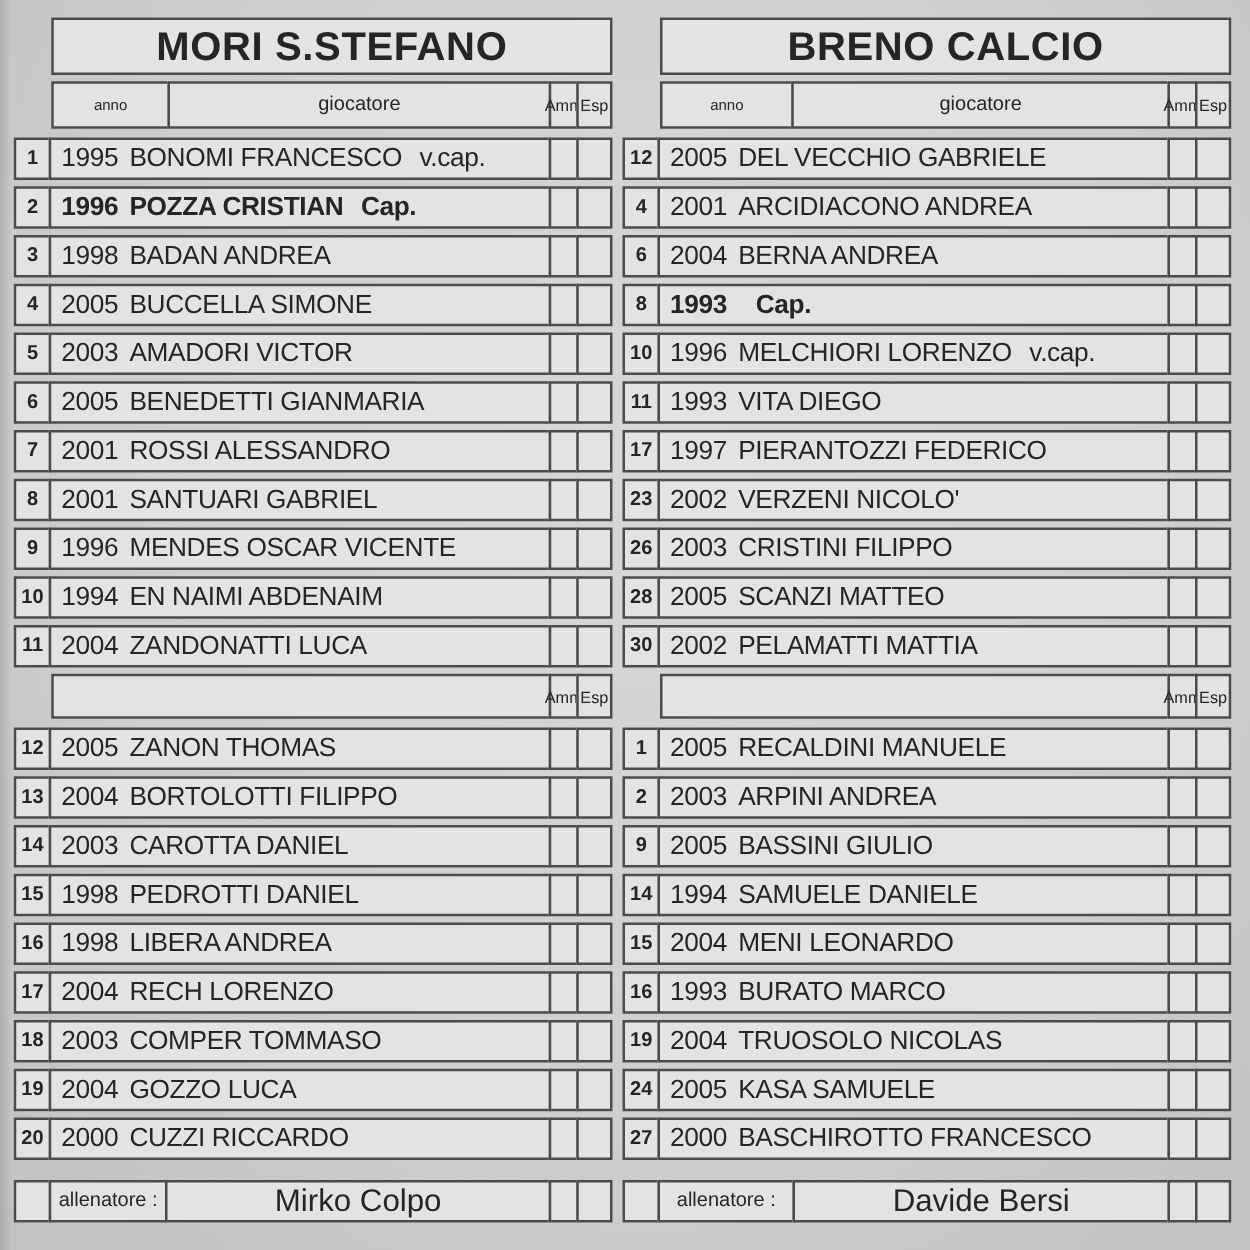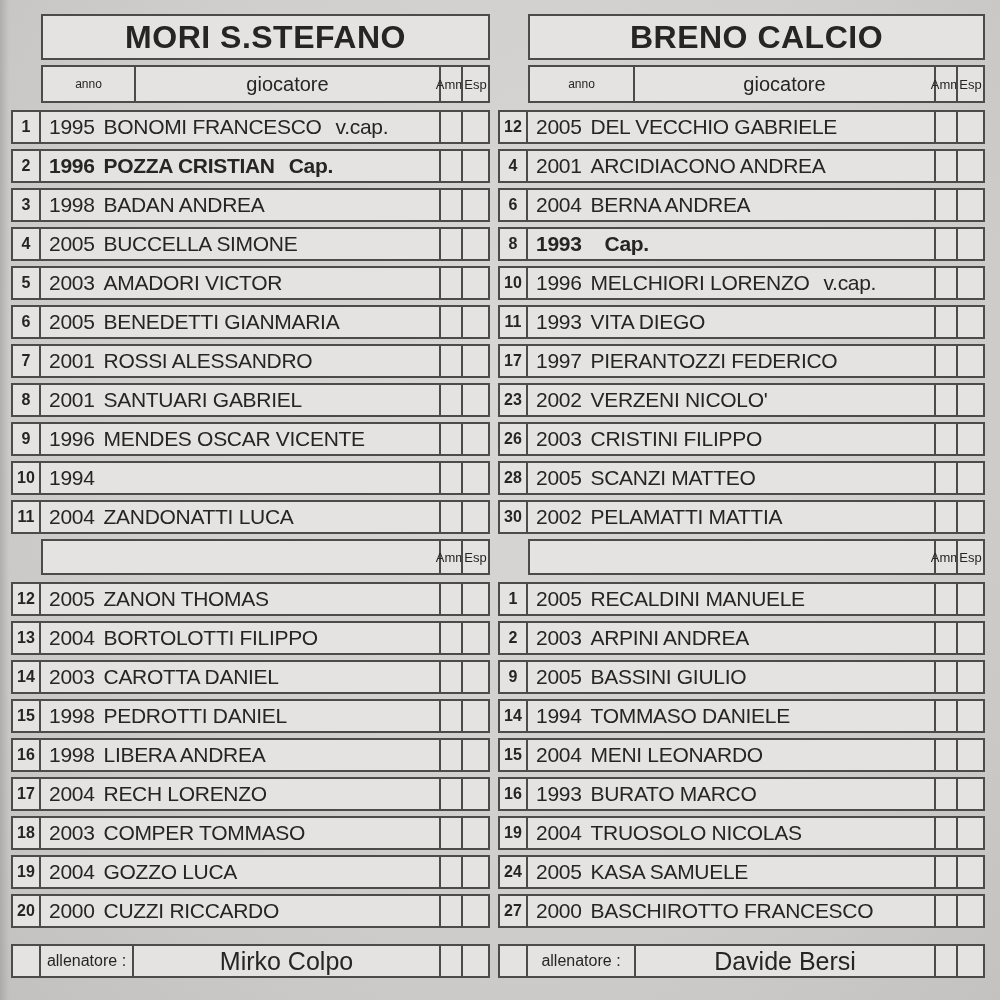--- a/index.html
+++ b/index.html
@@ -33,21 +33,21 @@
   .cell{
     border:2px solid var(--line);background:var(--cellbg);
     box-sizing:border-box;display:flex;align-items:center;
   }
   .hrow > .cell + .cell, .row > .cell + .cell,
   .divider-row > .cell + .cell, .coach-row > .cell + .cell{margin-left:-2px;}
 
   .hrow{height:38px;margin-top:5px;}
   .anno-h{width:95px;justify-content:center;font-size:12px;}
   #sheet-1 .anno-h{width:107px;}
-  .gioc-h{flex:1;justify-content:center;font-size:20px;}
+  .gioc-h{flex:1;justify-content:center;font-size:16px;}
   .amm-c{width:24px;justify-content:center;font-size:13px;}
   .esp-c{width:29px;justify-content:center;font-size:13px;}
 
   .rows{margin-top:7px;}
   .row{height:34px;}
   .row + .row{margin-top:5px;}
   .num{width:30px;justify-content:center;font-weight:700;font-size:16px;}
   .main{flex:1;padding-left:8px;font-size:21px;letter-spacing:-0.3px;white-space:nowrap;overflow:hidden;}
   .main .yr{margin-right:9px;}
   .main .note{margin-left:14px;}
@@ -155,20 +155,21 @@
           <span class="yr">1996</span>
           <span class="nm">MENDES OSCAR VICENTE</span>
         </div>
         <div class="cell amm-c"></div>
         <div class="cell esp-c"></div>
       </div>
       <div class="row">
         <div class="cell num">10</div>
         <div class="cell main">
           <span class="yr">1994</span>
+          <span class="nm">EN NAIMI ABDENAIM</span>
         </div>
         <div class="cell amm-c"></div>
         <div class="cell esp-c"></div>
       </div>
       <div class="row">
         <div class="cell num">11</div>
         <div class="cell main">
           <span class="yr">2004</span>
           <span class="nm">ZANDONATTI LUCA</span>
         </div>
@@ -415,21 +416,21 @@
           <span class="yr">2005</span>
           <span class="nm">BASSINI GIULIO</span>
         </div>
         <div class="cell amm-c"></div>
         <div class="cell esp-c"></div>
       </div>
       <div class="row">
         <div class="cell num">14</div>
         <div class="cell main">
           <span class="yr">1994</span>
-          <span class="nm">TOMMASO DANIELE</span>
+          <span class="nm">SAMUELE DANIELE</span>
         </div>
         <div class="cell amm-c"></div>
         <div class="cell esp-c"></div>
       </div>
       <div class="row">
         <div class="cell num">15</div>
         <div class="cell main">
           <span class="yr">2004</span>
           <span class="nm">MENI LEONARDO</span>
         </div>

